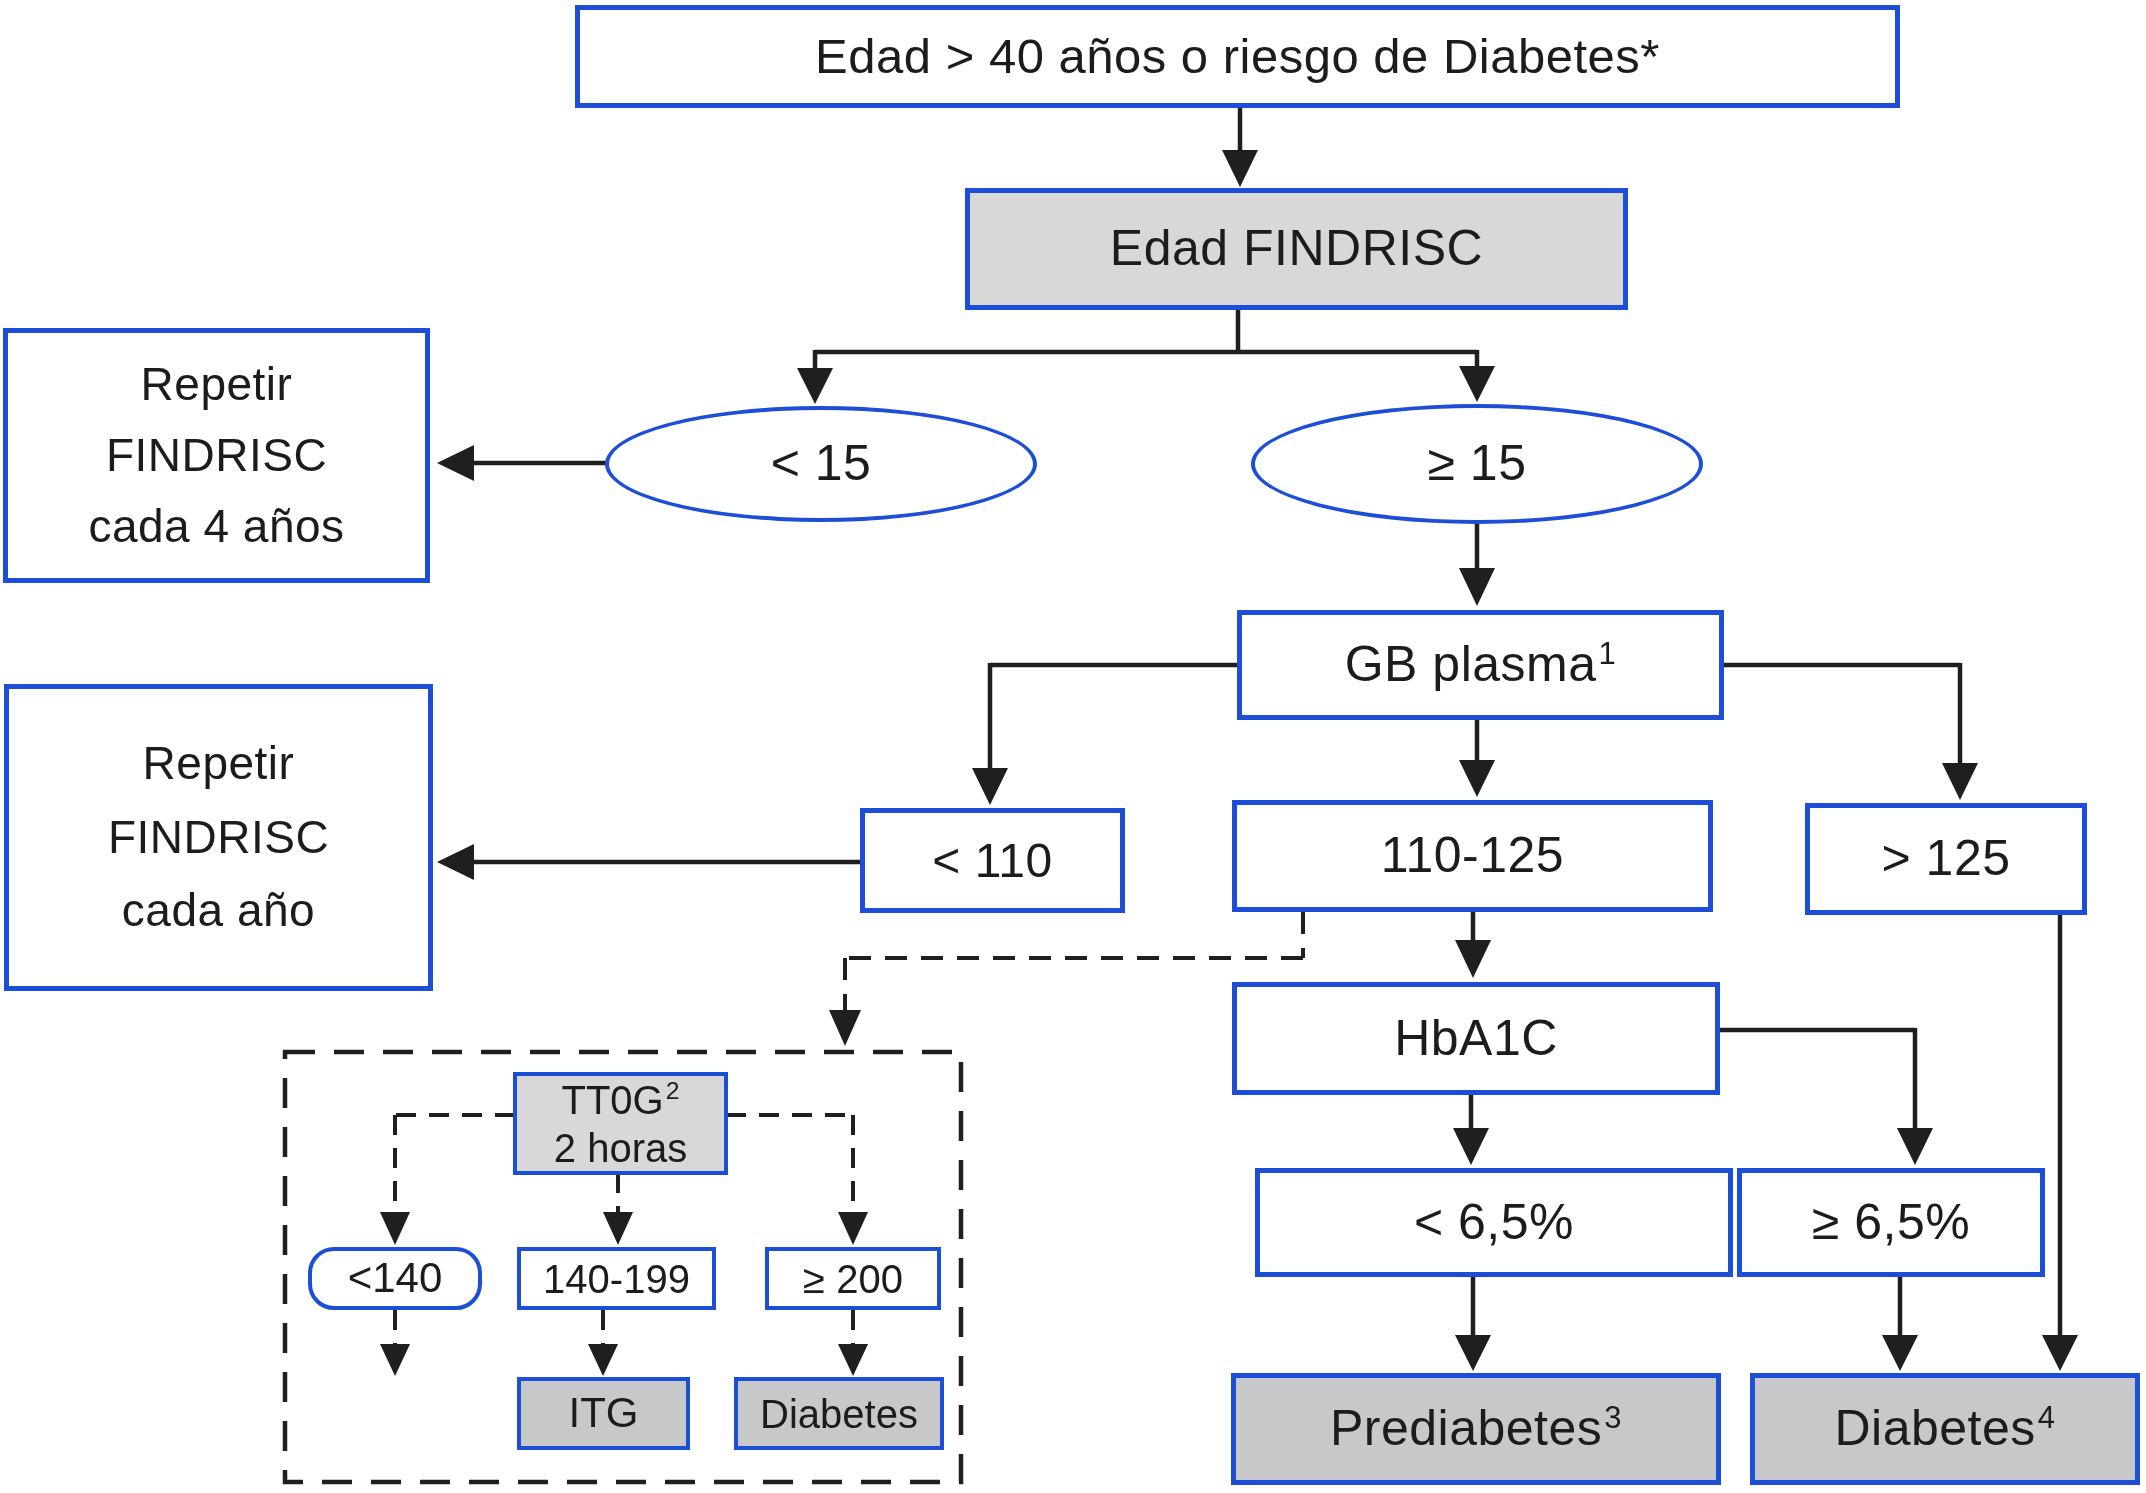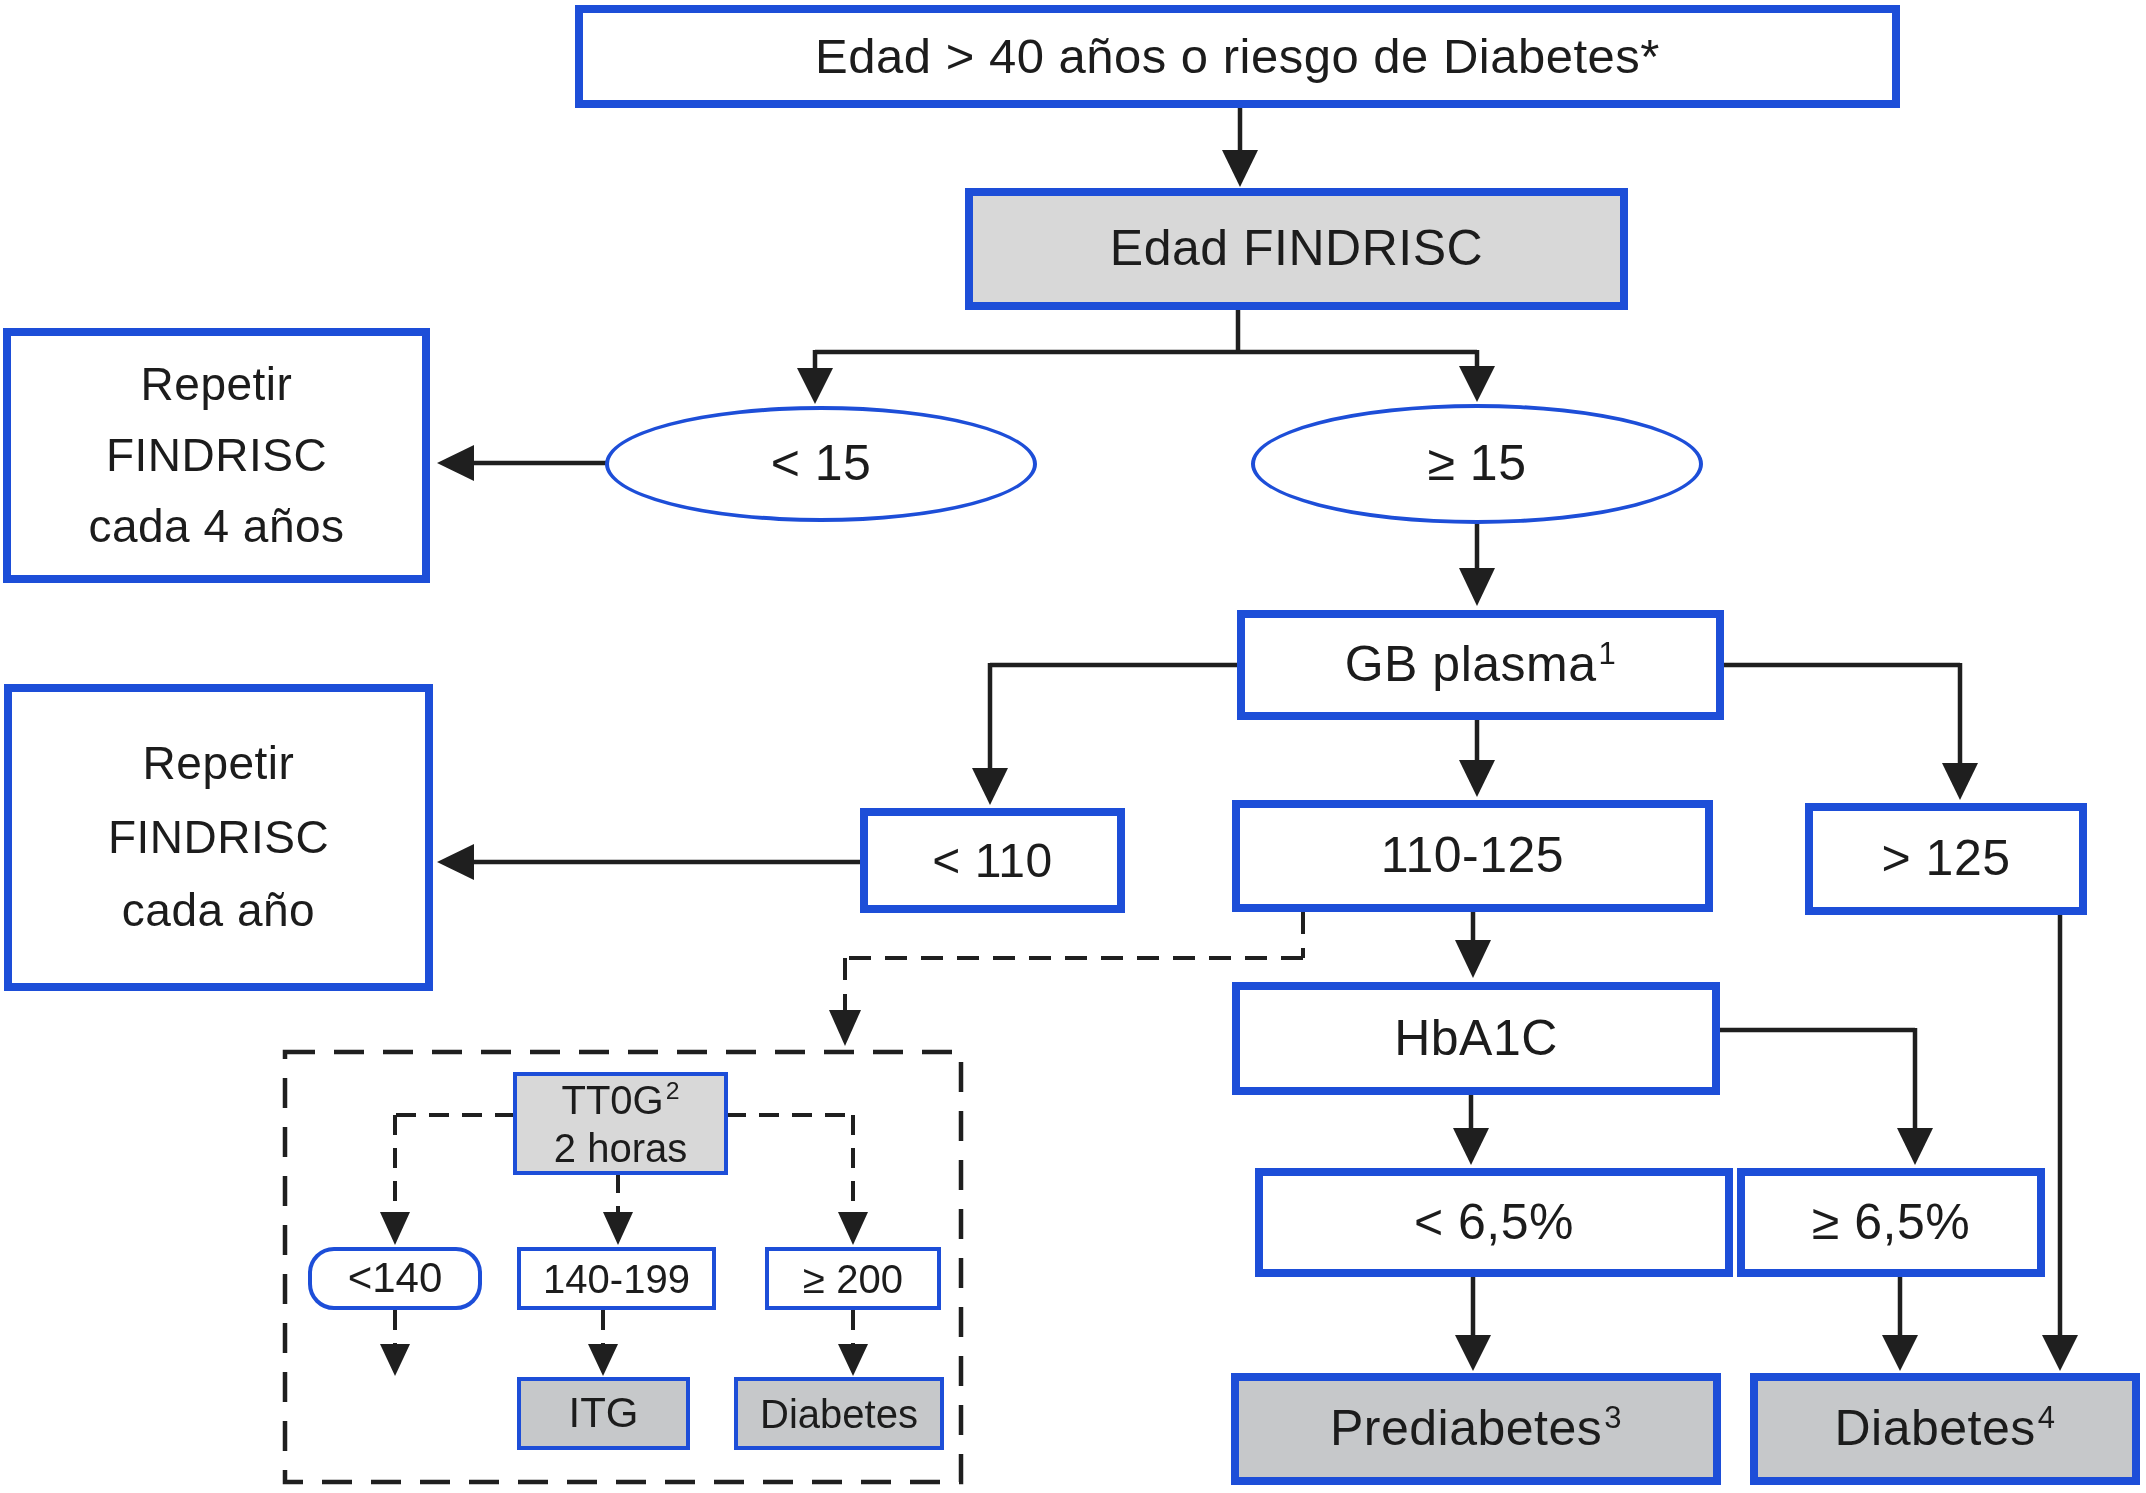--- a/index.html
+++ b/index.html
@@ -9,21 +9,21 @@
     background:#ffffff;
     font-family:"Liberation Sans", sans-serif;
     color:#1c1c1c;
     overflow:hidden;
   }
   #connector-layer{position:absolute;left:0;top:0;z-index:1;}
   .node{
     position:absolute;
     box-sizing:border-box;
     background:#ffffff;
-    border:8px solid #1d4ed8;
+    border:5px solid #1d4ed8;
     display:flex;
     align-items:center;
     justify-content:center;
     text-align:center;
     z-index:2;
     font-size:50px;
     line-height:1.15;
     letter-spacing:0.5px;
     white-space:nowrap;
   }

